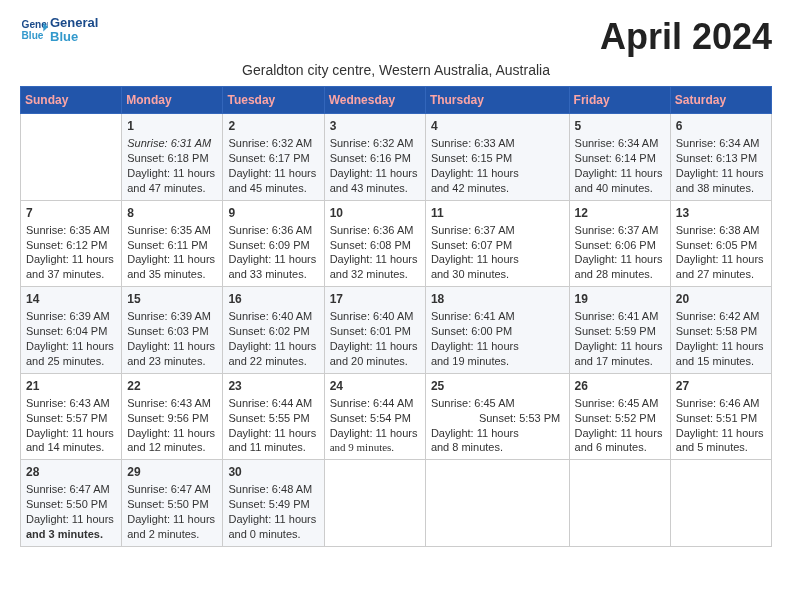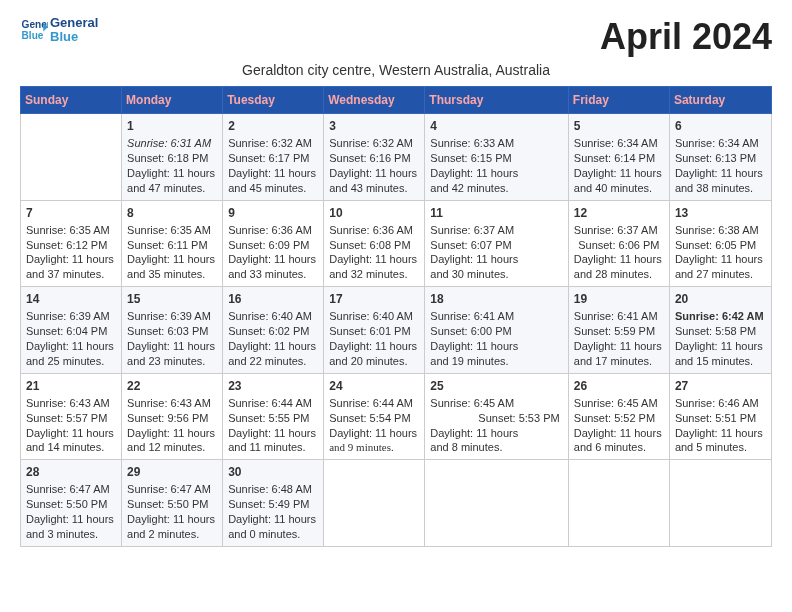--- a/index.html
+++ b/index.html
@@ -190,21 +190,21 @@
         <td>
           <span class="day-num">11</span>
           <span style="display: block;">Sunrise: 6:37 AM</span>
           <span style="display: block;">Sunset: 6:07 PM</span>
           <span style="display: block;">Daylight: 11 hours</span>
           <span style="display: block;">and 30 minutes.</span>
         </td>
         <td>
           <span class="day-num">12</span>
           <span style="display: block;">Sunrise: 6:37 AM</span>
-          <span style="display: block; text-align: center;">Sunset: 6:06 PM</span>
+          <span style="display: block;">Sunset: 6:06 PM</span>
           <span style="display: block;">Daylight: 11 hours</span>
           <span style="display: block;">and 28 minutes.</span>
         </td>
         <td>
           <span class="day-num">13</span>
           <span style="display: block;">Sunrise: 6:38 AM</span>
           <span style="display: block;">Sunset: 6:05 PM</span>
           <span style="display: block;">Daylight: 11 hours</span>
           <span style="display: block;">and 27 minutes.</span>
         </td>
@@ -247,21 +247,21 @@
         </td>
         <td>
           <span class="day-num">19</span>
           <span style="display: block;">Sunrise: 6:41 AM</span>
           <span style="display: block;">Sunset: 5:59 PM</span>
           <span style="display: block;">Daylight: 11 hours</span>
           <span style="display: block;">and 17 minutes.</span>
         </td>
         <td>
           <span class="day-num">20</span>
-          <span style="display: block; font-weight: bold;">Sunrise: 6:42 AM</span>
+          <span style="display: block;">Sunrise: 6:42 AM</span>
           <span style="display: block;">Sunset: 5:58 PM</span>
           <span style="display: block;">Daylight: 11 hours</span>
           <span style="display: block;">and 15 minutes.</span>
         </td>
       </tr>
       <tr>
         <td>
           <span class="day-num">21</span>
           <span style="display: block;">Sunrise: 6:43 AM</span>
           <span style="display: block;">Sunset: 5:57 PM</span>
@@ -310,21 +310,21 @@
           <span style="display: block;">Daylight: 11 hours</span>
           <span style="display: block;">and 5 minutes.</span>
         </td>
       </tr>
       <tr>
         <td>
           <span class="day-num">28</span>
           <span style="display: block;">Sunrise: 6:47 AM</span>
           <span style="display: block;">Sunset: 5:50 PM</span>
           <span style="display: block;">Daylight: 11 hours</span>
-          <span style="display: block;">and 3 minutes.</span>
+          <span style="display: block; font-weight: bold;">and 3 minutes.</span>
         </td>
         <td>
           <span class="day-num">29</span>
           <span style="display: block;">Sunrise: 6:47 AM</span>
           <span style="display: block;">Sunset: 5:50 PM</span>
           <span style="display: block;">Daylight: 11 hours</span>
           <span style="display: block;">and 2 minutes.</span>
         </td>
         <td>
           <span class="day-num">30</span>

